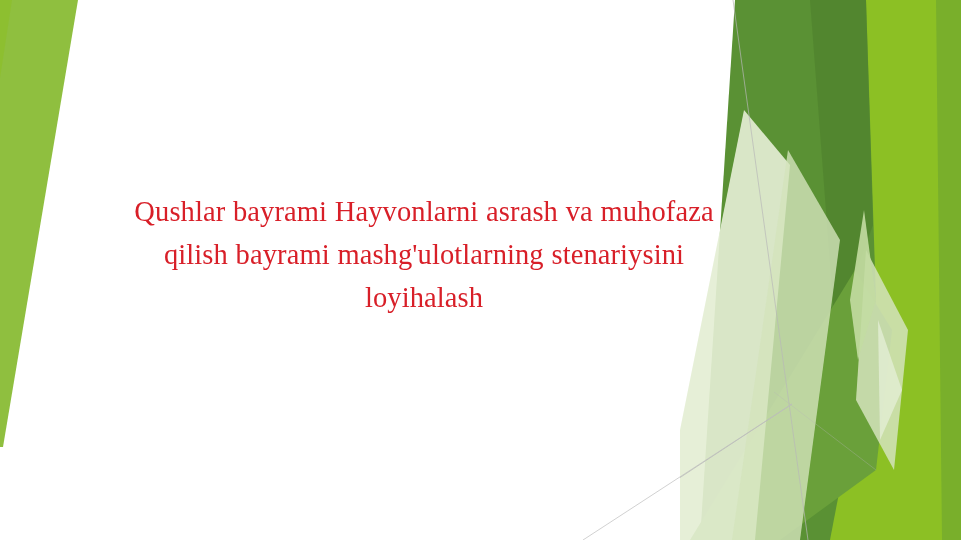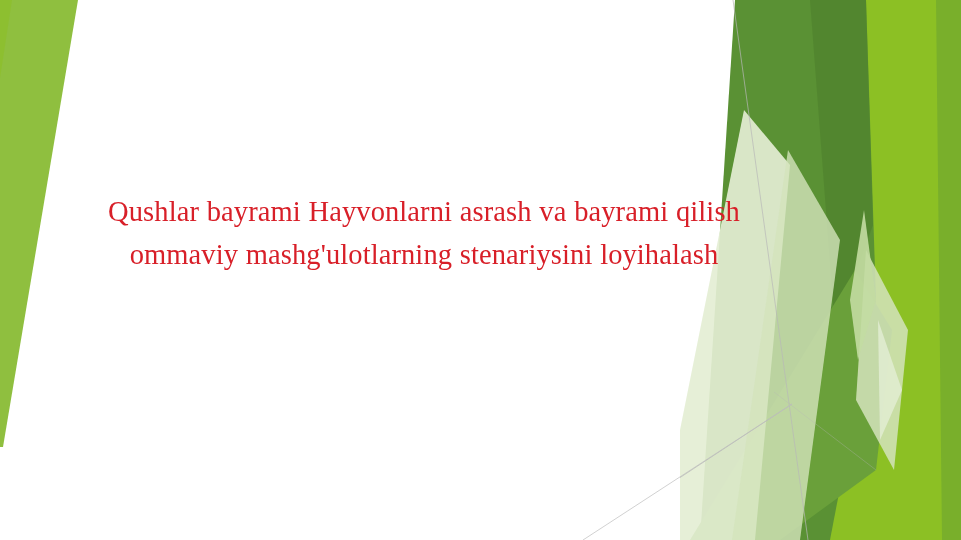--- a/index.html
+++ b/index.html
@@ -78,16 +78,16 @@
     <line x1="53" y1="0" x2="128" y2="540" stroke="#B7B7B7" stroke-width="0.7"></line>
     <line x1="-95" y1="540" x2="112" y2="404" stroke="#B7B7B7" stroke-width="0.7"></line>
     <line x1="94" y1="392" x2="196" y2="470" stroke="#B7B7B7" stroke-width="0.6" opacity="0.55"></line>
   </svg>
 
   <svg style="position:absolute;left:0;top:0;width:961px;height:540px;pointer-events:none;" viewBox="0 0 961 540" preserveAspectRatio="none">
     <line x1="583" y1="540" x2="792" y2="404" stroke="#BDBDBD" stroke-width="0.7"></line>
   </svg>
 
   <div id="title-block">
-    <h1 id="title-text">Qushlar bayrami Hayvonlarni asrash va bayrami qilish ommaviy mashg'ulotlarning stenariysini loyihalash</h1>
+    <h1 id="title-text">Qushlar bayrami Hayvonlarni asrash va muhofaza qilish bayrami mashg'ulotlarning stenariysini loyihalash</h1>
   </div>
 
 </div>
 
 </body></html>

